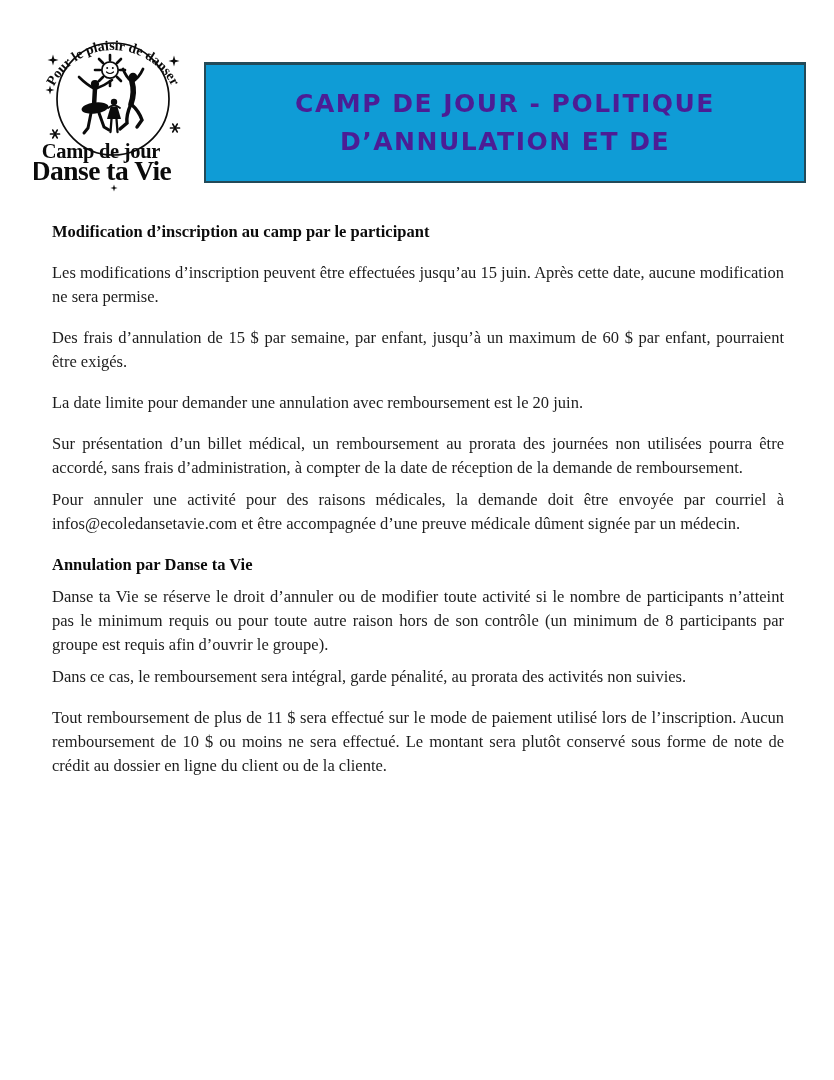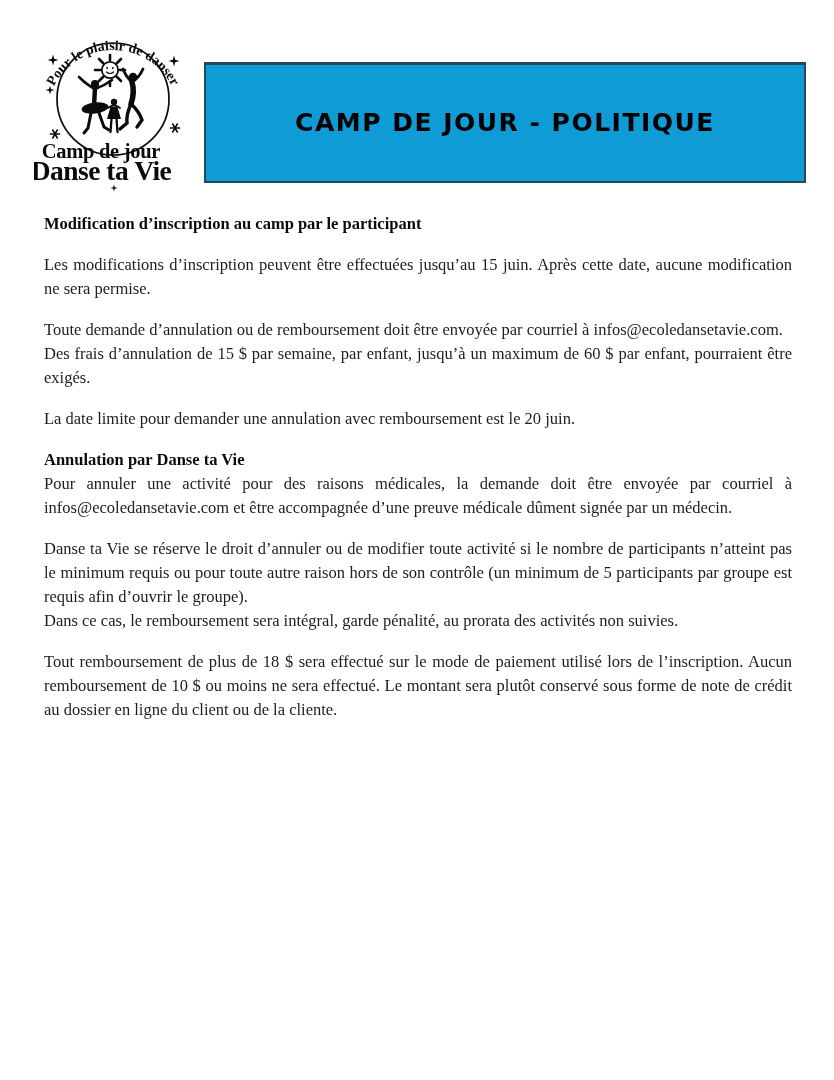--- a/index.html
+++ b/index.html
@@ -41,36 +41,36 @@
     flex-direction: column;
     align-items: center;
     justify-content: center;
   }
   .banner-line {
     font-family: "DejaVu Sans", sans-serif;
     font-weight: 700;
     font-size: 25px;
     line-height: 38px;
     letter-spacing: 1.5px;
-    color: #000000;
+    color: #4c1d95;
     white-space: nowrap;
     text-align: left;
   }
 
   
   .content {
     position: absolute;
     left: 44px;
     top: 212px;
     width: 748px;
     font-size: 16.5px;
     line-height: 24px;
     color: #1d1d1d;
   }
-  .block { margin: 0; }
+  .block { margin: 8px; }
   .heading {
     font-weight: 700;
     color: #0b0b0b;
     text-align: left;
   }
   .para { text-align: justify; font-family: Liberation Serif, serif; }
   .gap { margin-bottom: 17px; }
 </style>
 </head>
 <body>
@@ -153,32 +153,33 @@
         <path d="M0 -3.6 L0.8 -0.8 L3.6 0 L0.8 0.8 L0 3.6 L-0.8 0.8 L-3.6 0 L-0.8 -0.8 Z" transform="translate(80,160)" stroke="none"></path>
       </g>
 
       <text x="67" y="130" text-anchor="middle" font-family="Liberation Serif, serif" font-weight="700" font-size="20.5" fill="#0b0b0b" letter-spacing="-0.3">Camp de jour</text>
       <text x="67" y="152" text-anchor="middle" font-family="Liberation Serif, serif" font-weight="700" font-size="27.5" fill="#0b0b0b" letter-spacing="-0.5">Danse ta Vie</text>
     </svg>
   </div>
 
   <div class="banner">
     <div class="banner-line">CAMP DE JOUR - POLITIQUE</div>
+    <div class="banner-line">D’ANNULATION ET DE</div>
   </div>
 
   <div class="content">
     <div class="block heading gap">Modification d’inscription au camp par le participant</div>
     <div class="block para gap">Les modifications d’inscription peuvent être effectuées jusqu’au 15 juin. Après cette date, aucune modification ne sera permise.</div>
 
-    <div class="block para">Toute demande d’annulation ou de remboursement doit être envoyée par courriel à infos@ecoledansetavie.com.</div>
     <div class="block para gap">Des frais d’annulation de 15 $ par semaine, par enfant, jusqu’à un maximum de 60 $ par enfant, pourraient être exigés.</div>
     <div class="block para gap">La date limite pour demander une annulation avec remboursement est le 20 juin.</div>
 
+    <div class="block para">Sur présentation d’un billet médical, un remboursement au prorata des journées non utilisées pourra être accordé, sans frais d’administration, à compter de la date de réception de la demande de remboursement.</div>
+    <div class="block para gap">Pour annuler une activité pour des raisons médicales, la demande doit être envoyée par courriel à infos@ecoledansetavie.com et être accompagnée d’une preuve médicale dûment signée par un médecin.</div>
+
     <div class="block heading">Annulation par Danse ta Vie</div>
-
-    <div class="block para gap">Pour annuler une activité pour des raisons médicales, la demande doit être envoyée par courriel à infos@ecoledansetavie.com et être accompagnée d’une preuve médicale dûment signée par un médecin.</div>
-    <div class="block para">Danse ta Vie se réserve le droit d’annuler ou de modifier toute activité si le nombre de participants n’atteint pas le minimum requis ou pour toute autre raison hors de son contrôle (un minimum de 5 participants par groupe est requis afin d’ouvrir le groupe).</div>
+    <div class="block para">Danse ta Vie se réserve le droit d’annuler ou de modifier toute activité si le nombre de participants n’atteint pas le minimum requis ou pour toute autre raison hors de son contrôle (un minimum de 8 participants par groupe est requis afin d’ouvrir le groupe).</div>
     <div class="block para gap">Dans ce cas, le remboursement sera intégral, garde pénalité, au prorata des activités non suivies.</div>
 
-    <div class="block para">Tout remboursement de plus de 18 $ sera effectué sur le mode de paiement utilisé lors de l’inscription. Aucun remboursement de 10 $ ou moins ne sera effectué. Le montant sera plutôt conservé sous forme de note de crédit au dossier en ligne du client ou de la cliente.</div>
+    <div class="block para">Tout remboursement de plus de 11 $ sera effectué sur le mode de paiement utilisé lors de l’inscription. Aucun remboursement de 10 $ ou moins ne sera effectué. Le montant sera plutôt conservé sous forme de note de crédit au dossier en ligne du client ou de la cliente.</div>
   </div>
 
 </div>
 
 </body></html>

